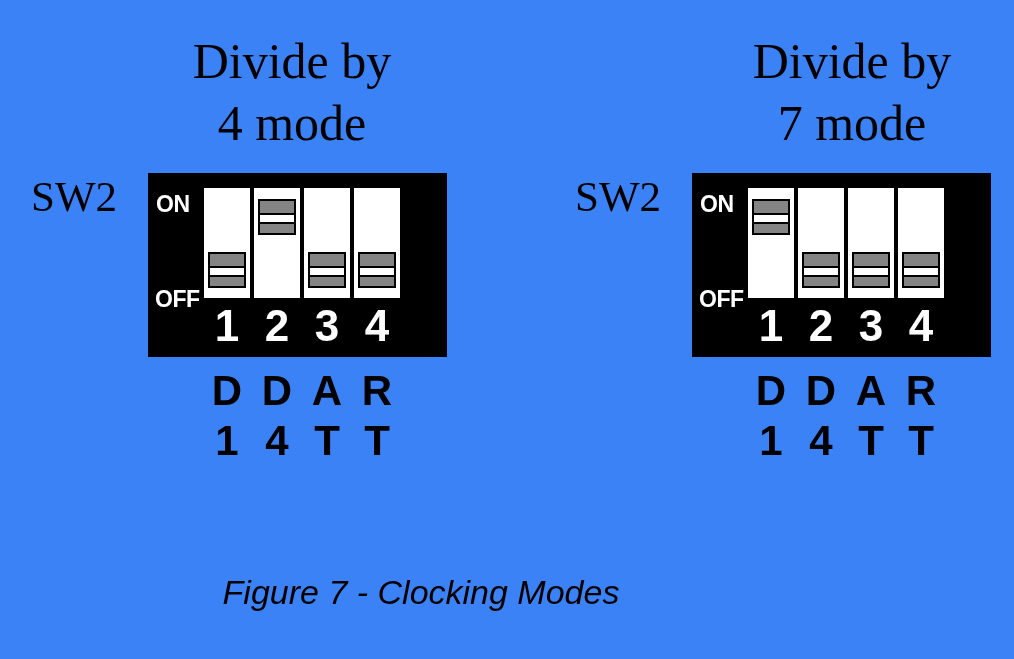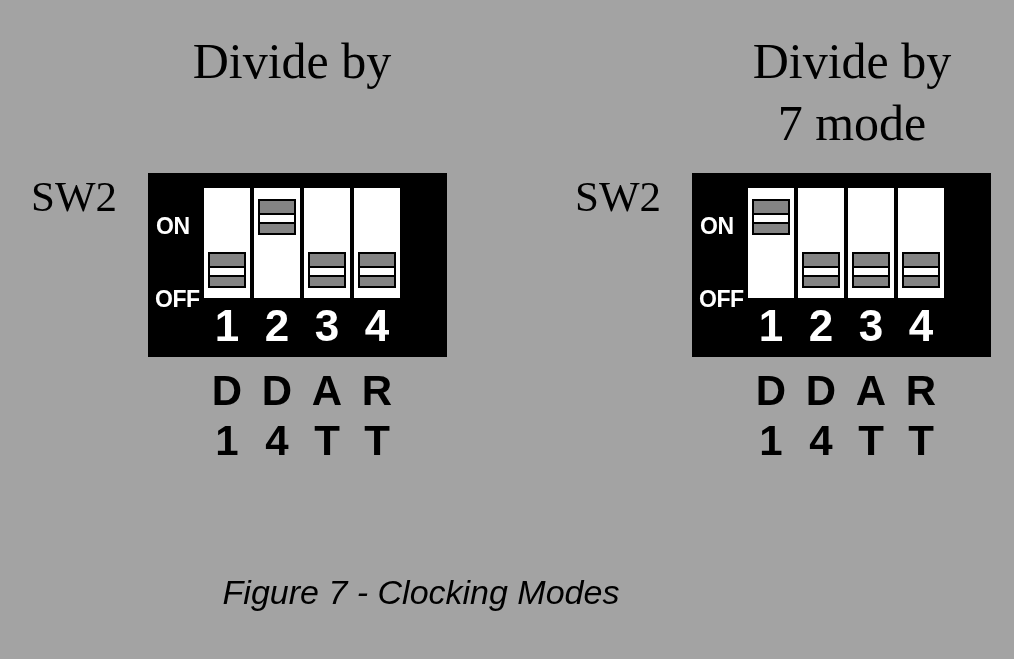--- a/index.html
+++ b/index.html
@@ -1,20 +1,20 @@
 <!DOCTYPE html>
 <html style="--switch-body: #000000; --slider: #848484; --slot: #ffffff; --ink: #000000;"><head>
 <meta charset="utf-8">
 <style>
   html, body { margin: 0; padding: 0; background: #ffffff; }
   .page {
     position: relative;
     width: 1014px;
     height: 659px;
-    background: #a3a3a3;
+    background: #3b82f6;
     font-family: "Liberation Sans", sans-serif;
     color: var(--ink, #000);
     overflow: hidden;
   }
   .panel { position: absolute; top: 0; width: 470px; height: 470px; }
   .panel.p0 { left: 0; }
   .panel.p1 { left: 544px; }
 
   .title {
     position: absolute;
@@ -47,21 +47,21 @@
     background: var(--switch-body, #000);
   }
   .onoff {
     position: absolute;
     color: #fff;
     font-weight: bold;
     font-size: 23px;
     line-height: 26px;
     letter-spacing: -0.5px;
   }
-  .on-label  { left: 8px; top: 40px; }
+  .on-label  { left: 8px; top: 18px; }
   .off-label { left: 7px; top: 113px; text-align: center; }
 
   .slots {
     position: absolute;
     left: 56px;
     top: 15px;
     display: flex;
     gap: 4px;
   }
   .slot {
@@ -136,20 +136,21 @@
   }
 </style>
 </head>
 <body>
 
 <div class="page">
 
   <section class="panel p0">
     <div class="title">
       <div>Divide by</div>
+      <div>4 mode</div>
     </div>
     <div class="sw2">SW2</div>
 
     <div class="dip-body">
       <span class="onoff on-label">ON</span>
       <span class="onoff off-label">OFF</span>
 
       <div class="slots">
         <div class="slot" data-state="off">
           <div class="slider">

